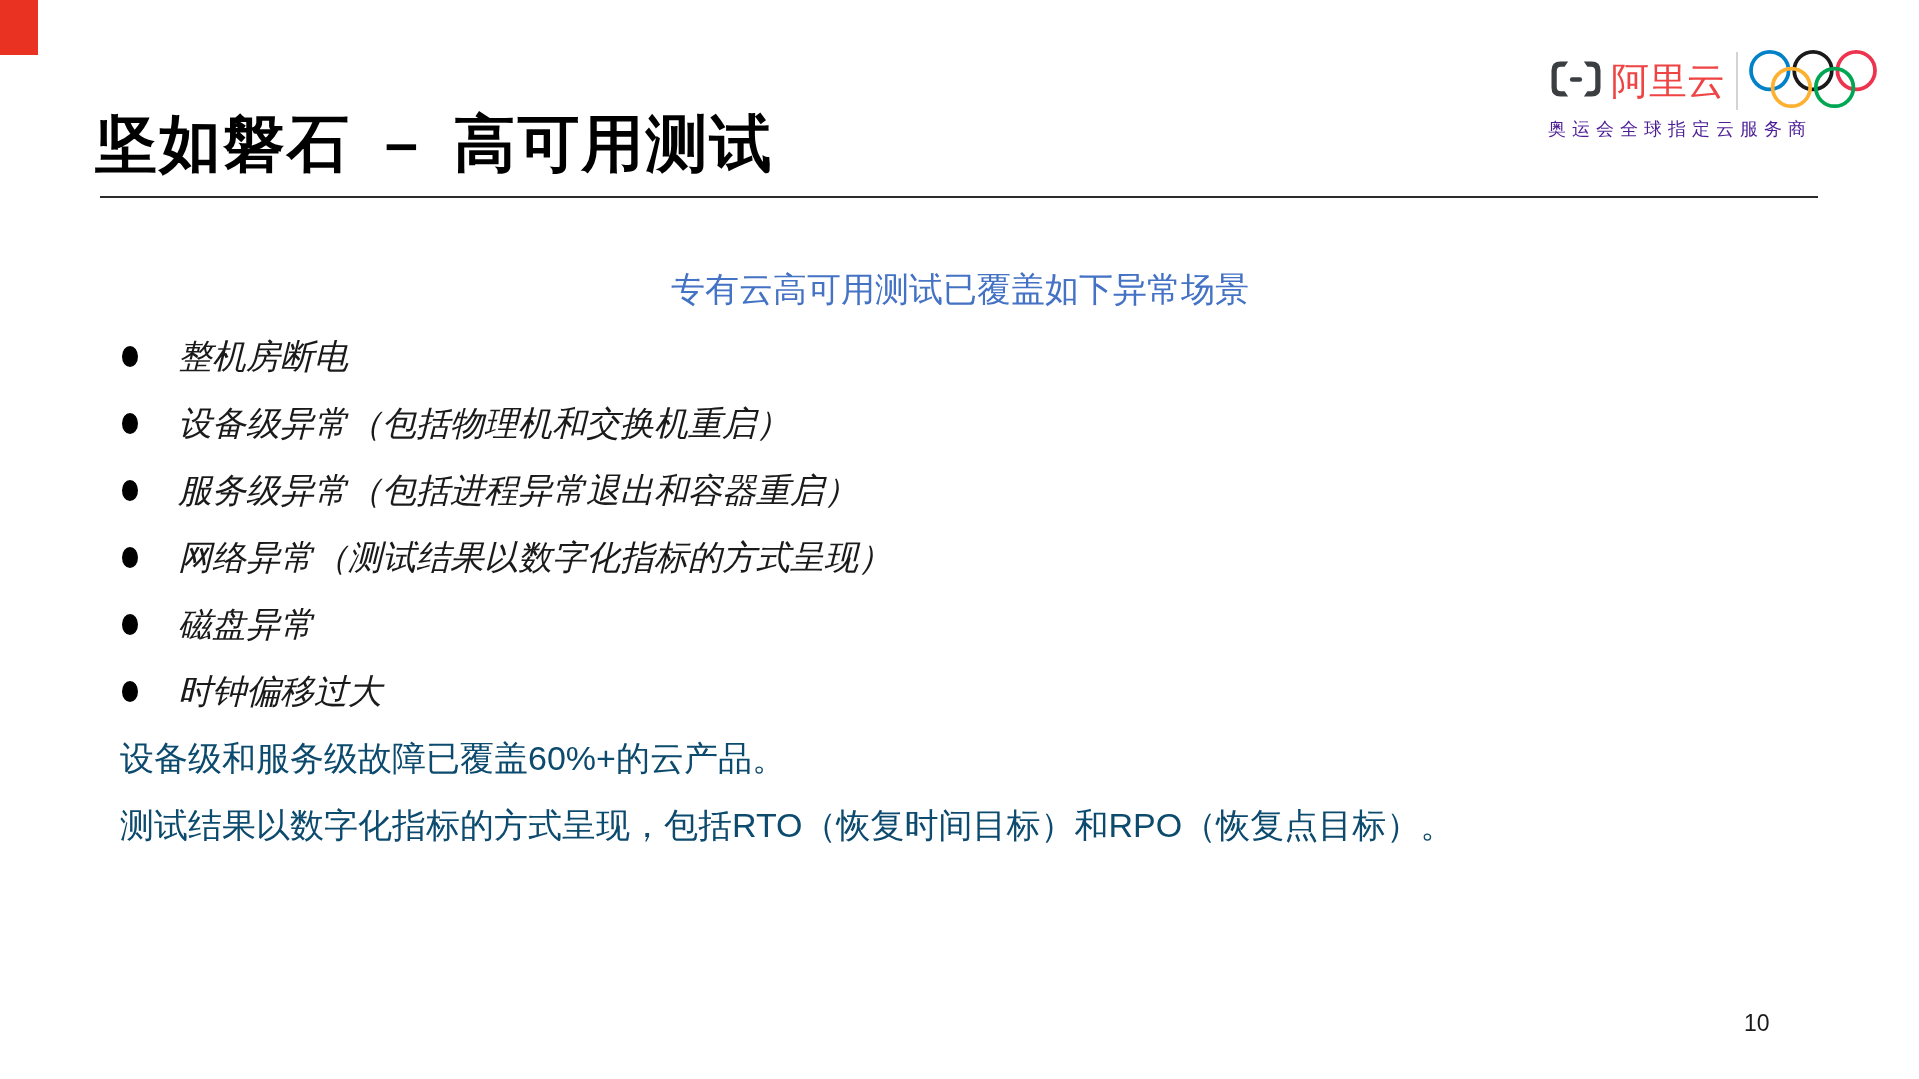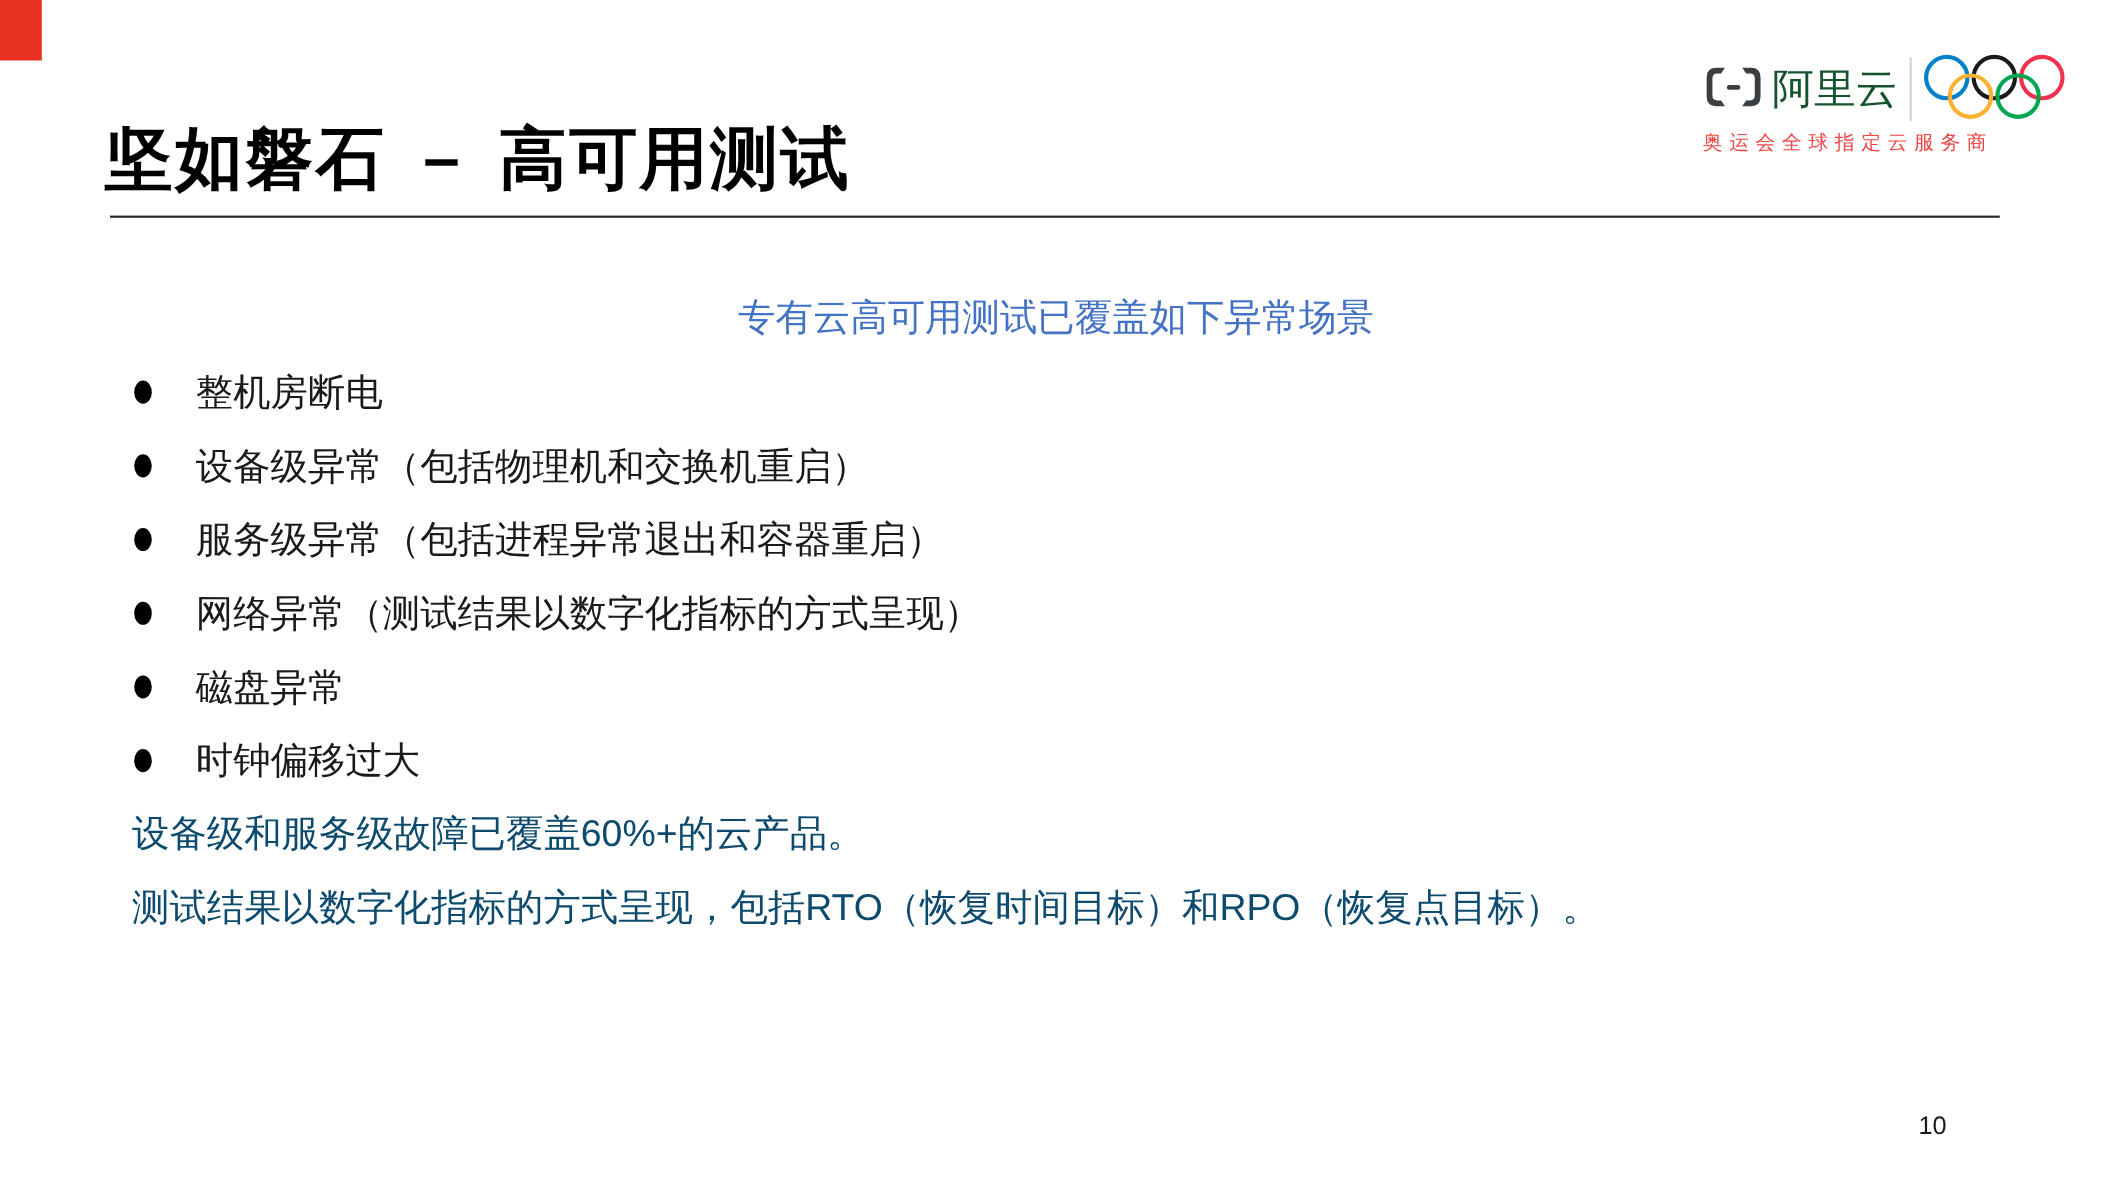--- a/index.html
+++ b/index.html
@@ -47,53 +47,53 @@
   }
   .logo-row {
     display: flex;
     align-items: center;
     height: 62px;
   }
   .logo-mark { flex: 0 0 auto; }
   .logo-brand {
     font-size: 38px;
     font-weight: 500;
-    color: #14532d;
+    color: #ef4444;
     margin-left: 7px;
     white-space: nowrap;
   }
   .logo-divider {
     width: 2px; height: 58px;
     background: #d4d4d4;
     margin: 0 9px 0 11px;
     flex: 0 0 auto;
   }
   .olympic-rings { flex: 0 0 auto; }
   .logo-tagline {
     margin-top: 5px;
     font-size: 18px;
     letter-spacing: 6px;
-    color: #ef4444;
+    color: #4c1d95;
     white-space: nowrap;
   }
 
   
   .content {
     position: absolute;
     left: 120px; top: 256px;
     width: 1680px;
   }
   .content-heading {
     font-size: 34px;
     line-height: 67px;
     color: #4472c4;
     white-space: nowrap;
     text-align: center;
   }
-  .bullet-list { list-style: none; }
+  .bullet-list { list-style: none; font-style: italic; }
   .bullet-item {
     display: flex;
     align-items: center;
     height: 67px;
     font-size: 34px;
     color: #1a1a1a;
     white-space: nowrap;
   }
   .bullet-dot {
     flex: 0 0 auto;

